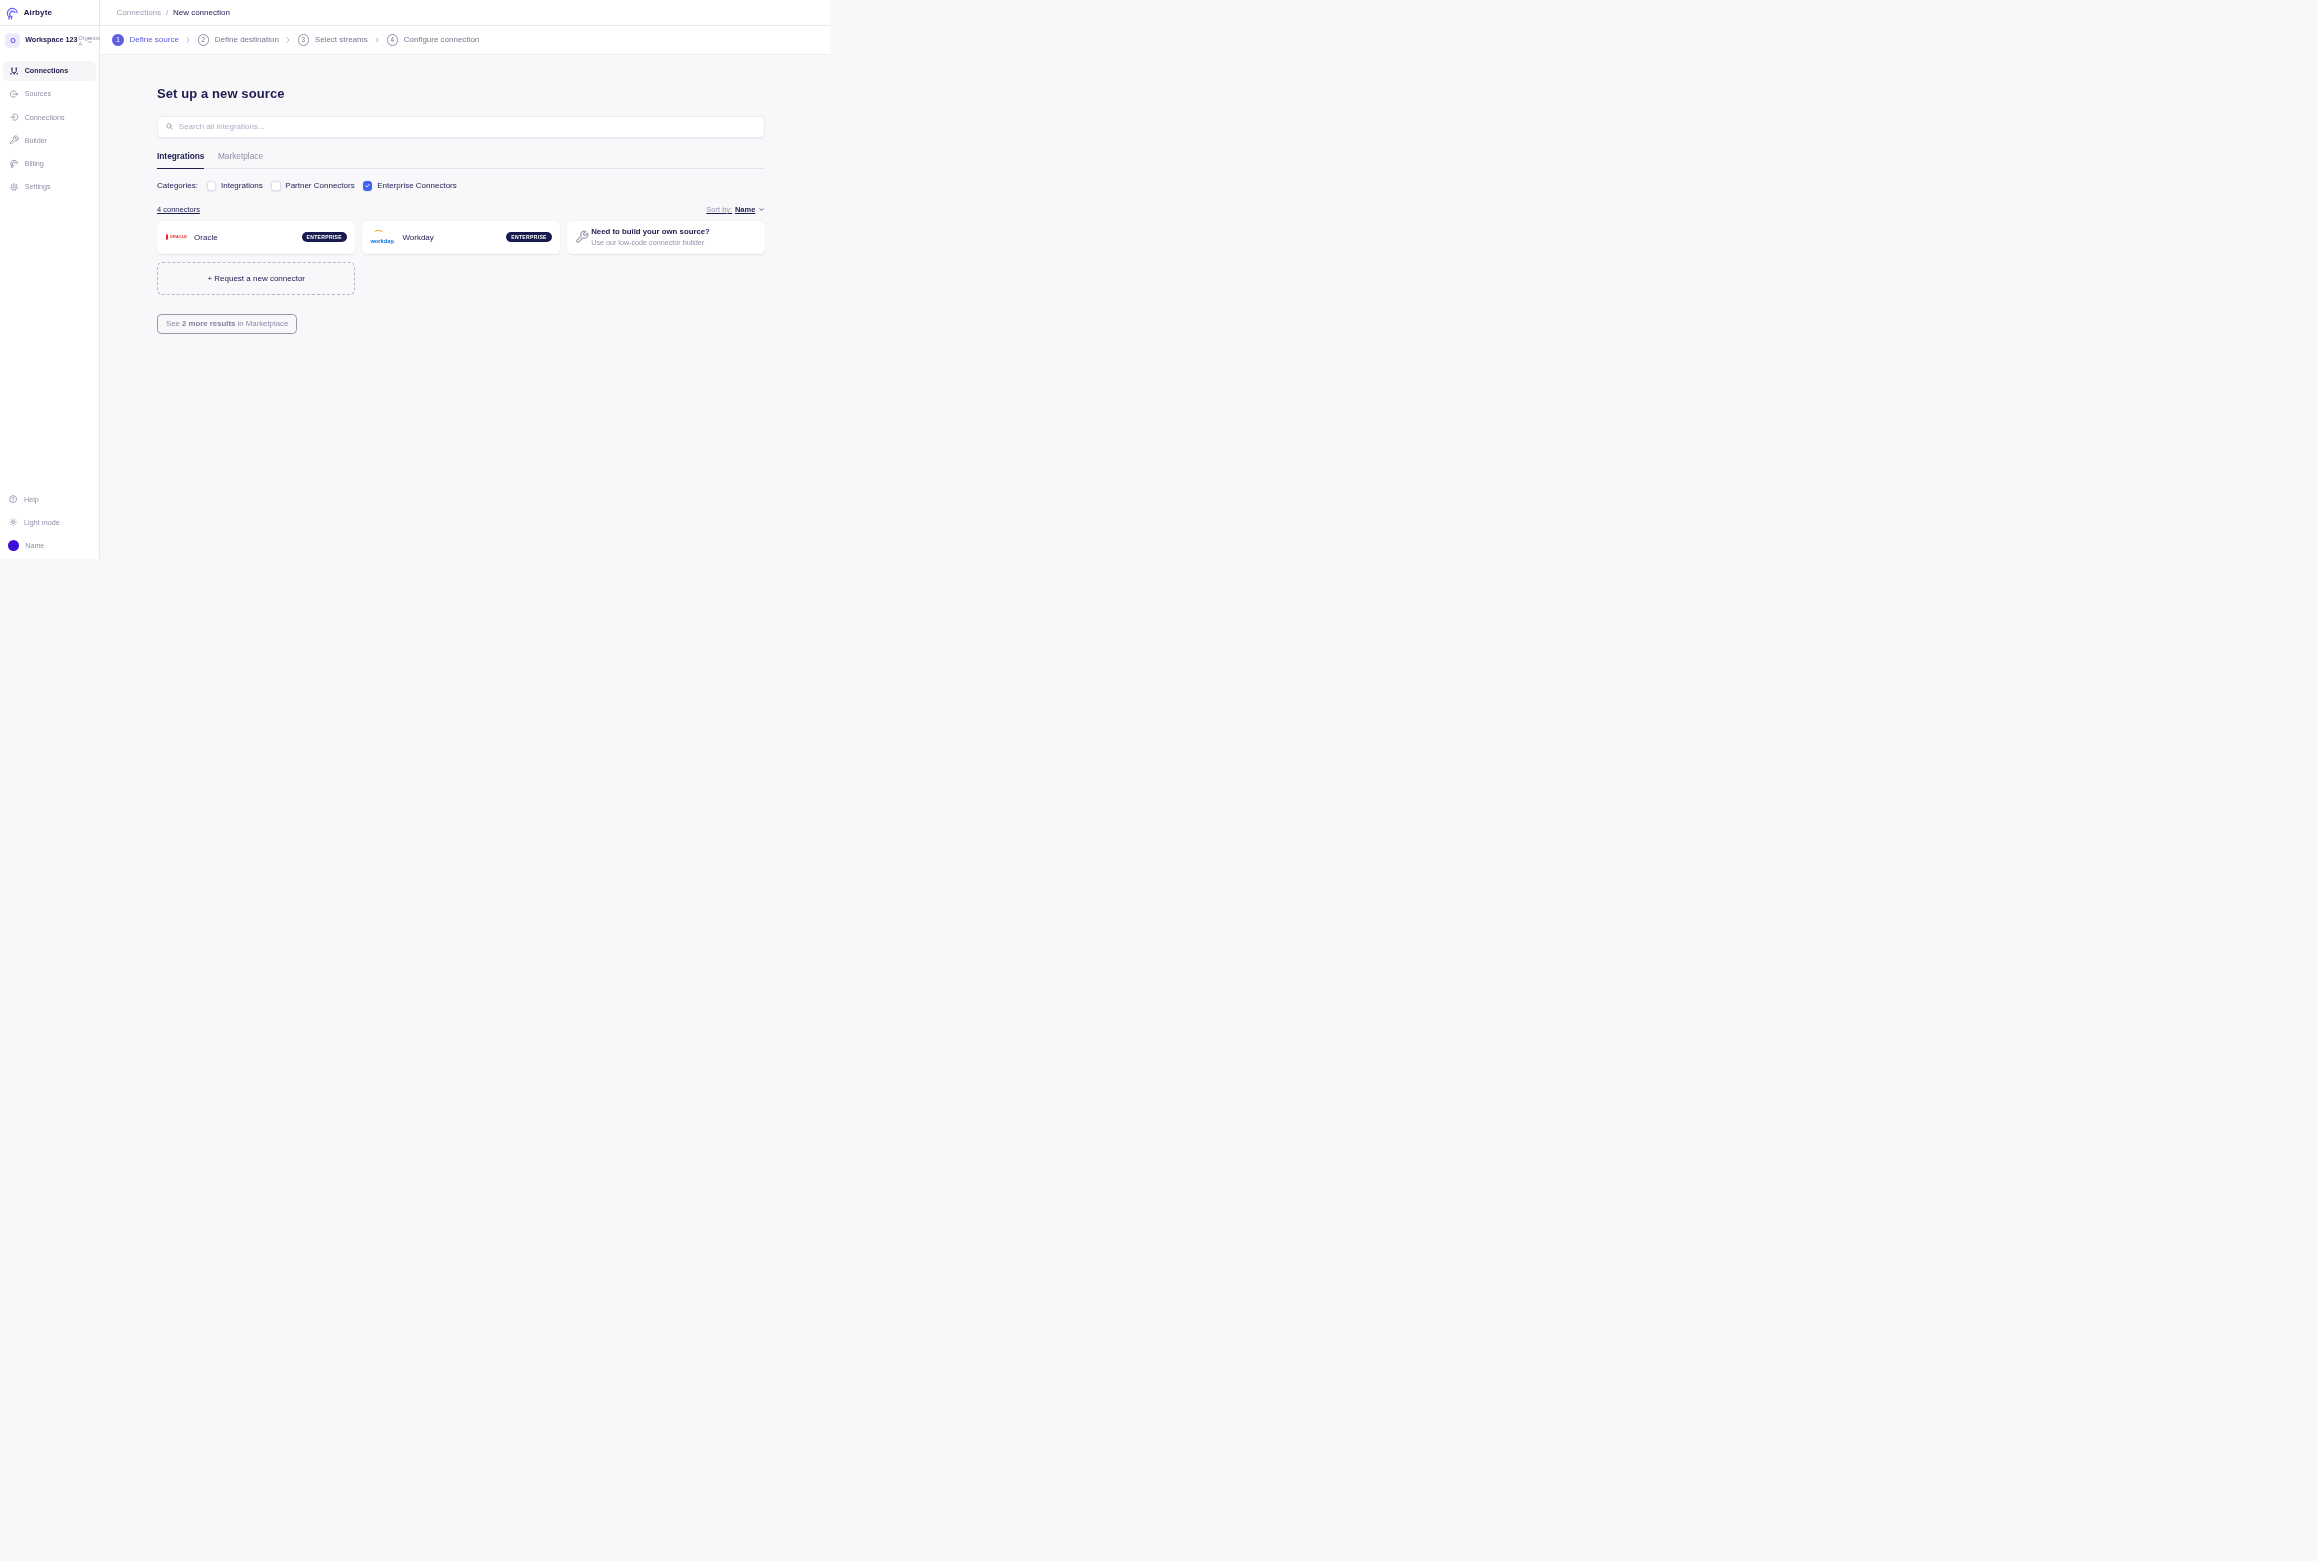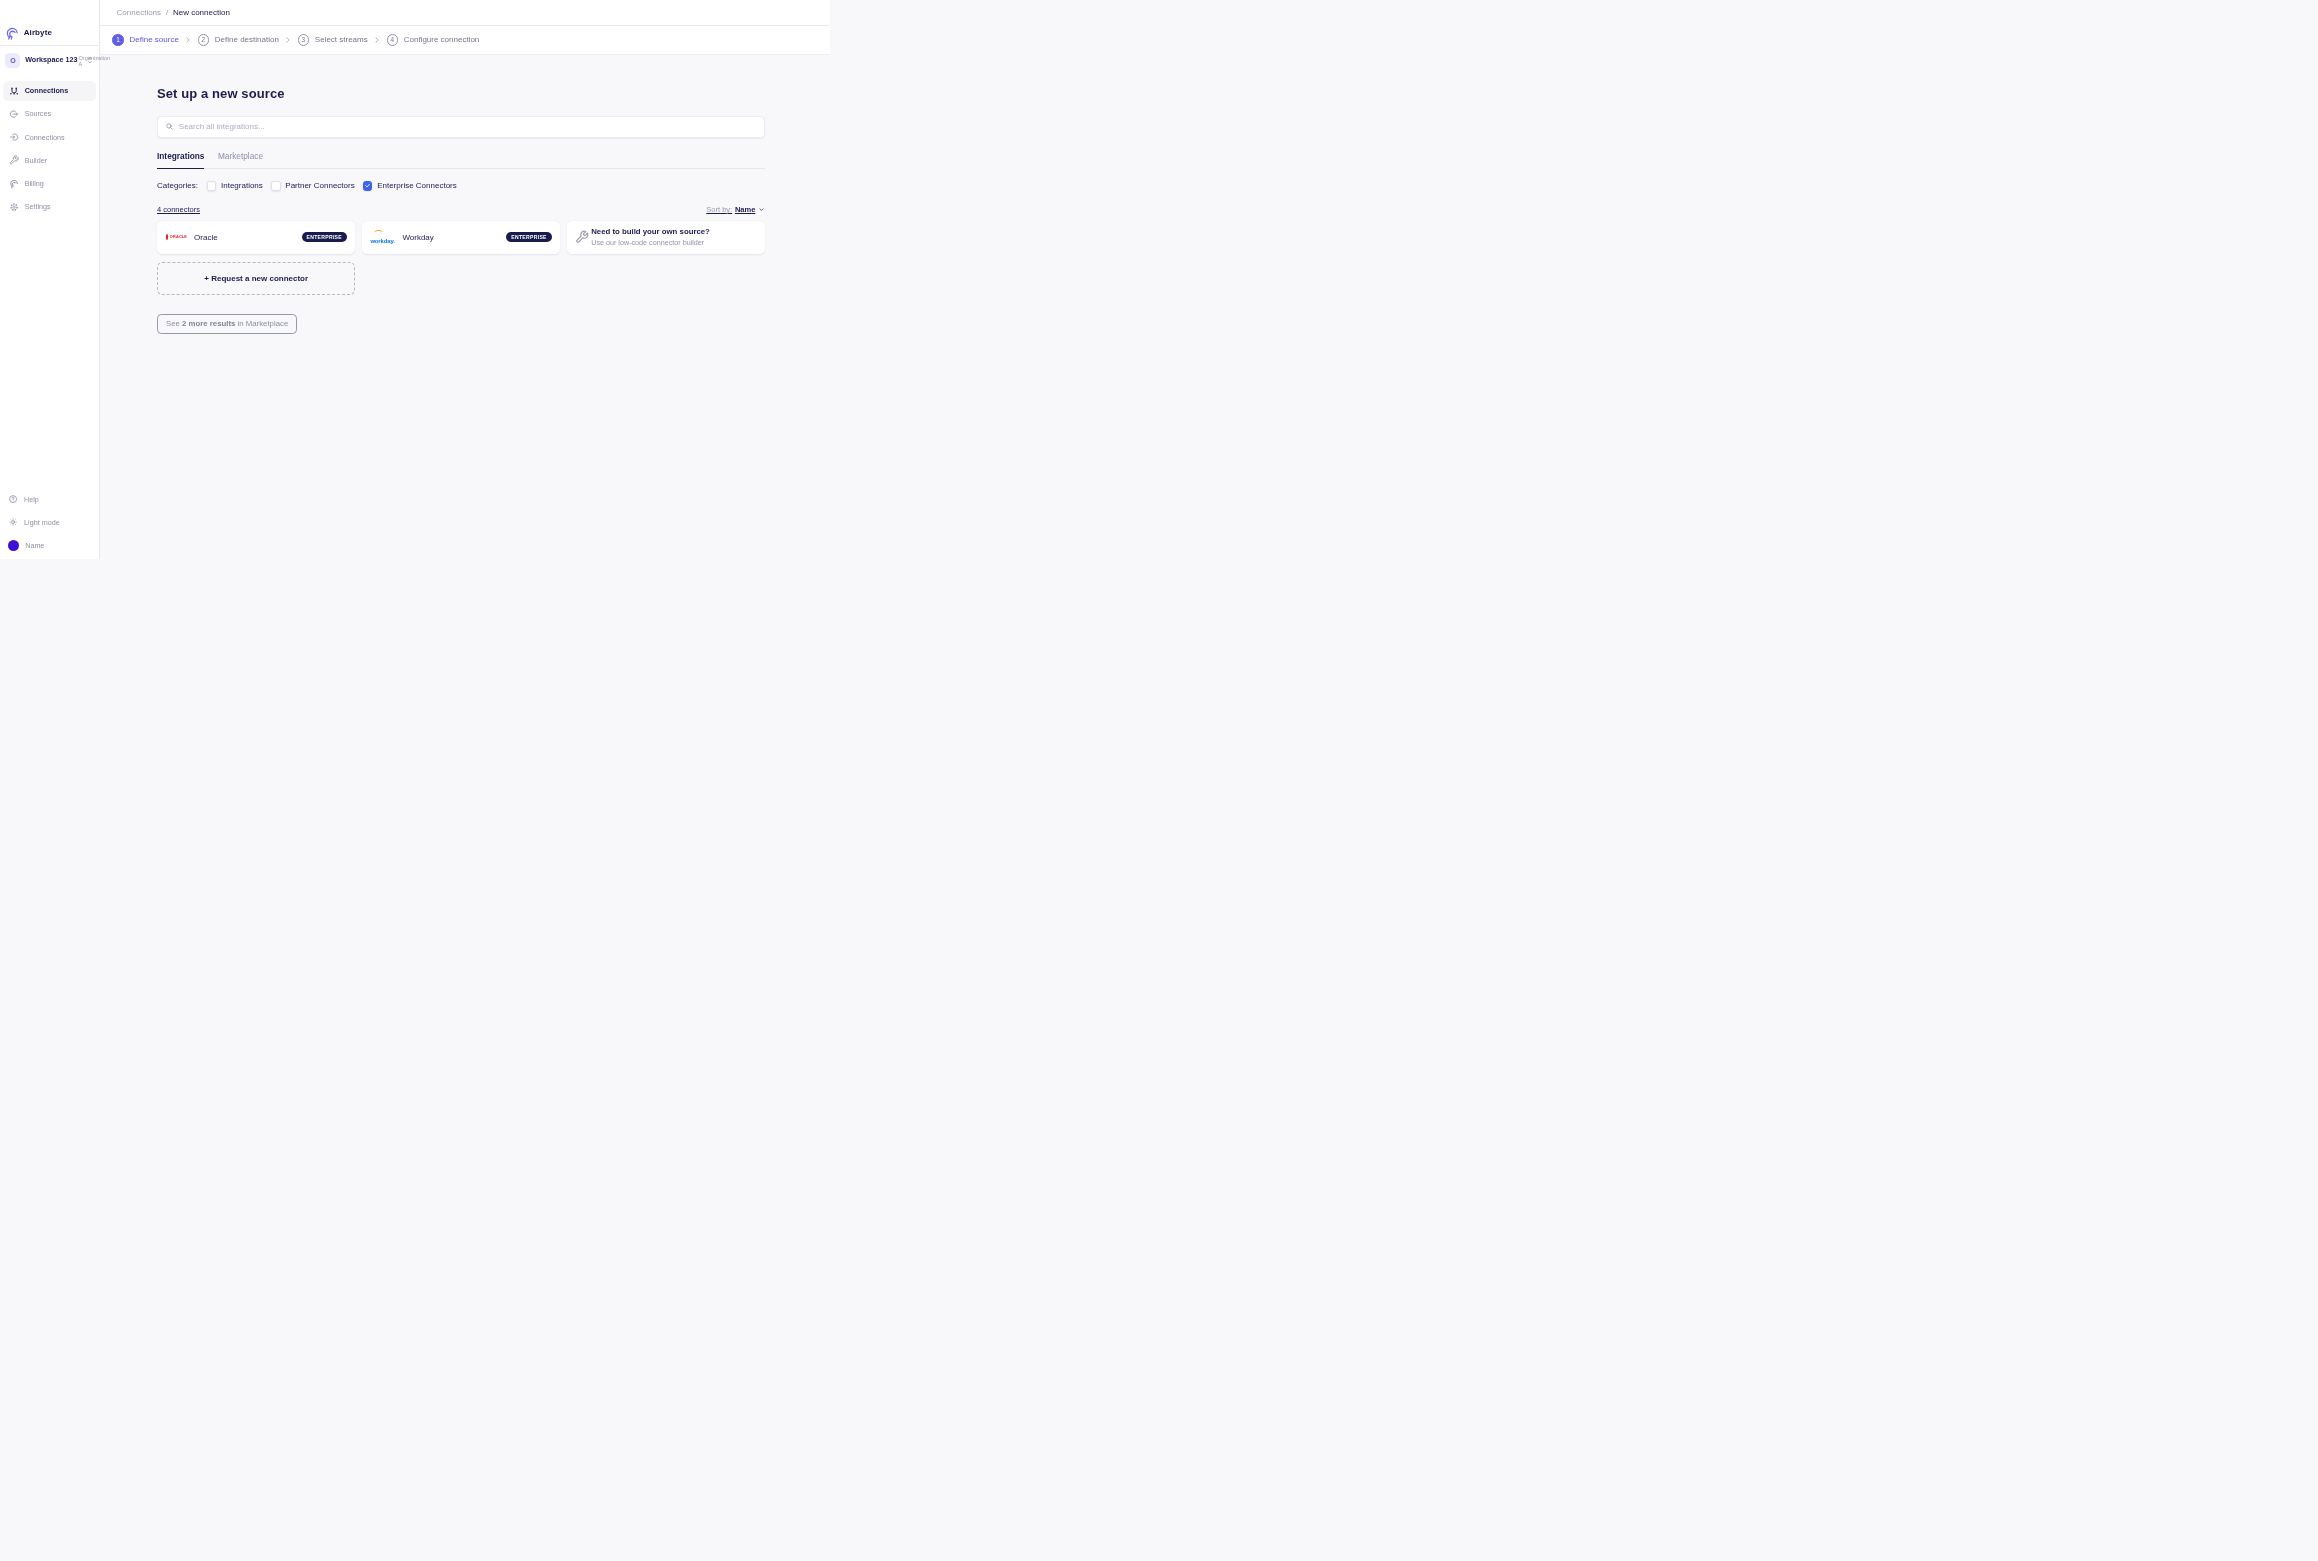--- a/index.html
+++ b/index.html
@@ -3,21 +3,21 @@
 <meta charset="utf-8">
 <style>
   * { margin:0; padding:0; box-sizing:border-box; }
   html,body { width:830px; height:559px; }
   body { font-family:"Liberation Sans", sans-serif; background:#f8f8fa; color:#1d1c4f; }
 
   .app { display:flex; width:830px; height:559px; overflow:hidden; background:#f8f8fa; }
 
   
   .sidebar { width:100px; min-width:100px; background:#fff; border-right:0.5px solid #e7e8ee; display:flex; flex-direction:column; }
-  .logo-row { height:26px; min-height:26px; display:flex; align-items:center; gap:3.8px; padding:0 5.4px; border-bottom:0.5px solid #e7e8ee;margin-top:20px; }
+  .logo-row { height:26px; min-height:26px; display:flex; align-items:center; gap:3.8px; padding:0 5.4px; border-bottom:0.5px solid #e7e8ee; }
   .logo-text { font-size:8px; font-weight:800; color:#171747; letter-spacing:0.1px; }
   .workspace-row { display:flex; align-items:center; padding:7px 5.4px 6.4px 5.4px; cursor:pointer; }
   .ws-badge { width:15px; height:15px; min-width:15px; border-radius:4.3px; background:#ecebfb; color:#5a55e0; font-weight:700; font-size:7px; display:flex; align-items:center; justify-content:center; }
   .ws-meta { margin-left:4.8px; display:flex; flex-direction:row; gap:1.1px; min-width:0; }
   .ws-name { font-size:7.2px; font-weight:700; color:#1d1c4f; white-space:nowrap; }
   .ws-org { font-size:5.6px; color:#9699ae; }
   .ws-caret { margin-left:auto; color:#8d90a6; display:flex; }
 
   .nav { margin-top:6.4px; display:flex; flex-direction:column; gap:3.2px; padding:0 2.7px; }
   .nav-item { height:20px; display:flex; align-items:center; gap:5.9px; padding:0 5.9px; border-radius:5.4px; color:#8d90a6; font-size:7.2px; cursor:pointer; }
@@ -81,21 +81,21 @@
   .workday-logo { position:relative; width:25px; min-width:25px; height:15px; }
   .workday-arc { position:absolute; top:0; left:2.7px; width:10.7px; height:8px; border:1.6px solid transparent; border-top-color:#f5a21d; border-radius:50%; }
   .workday-text { position:absolute; bottom:0.5px; left:0; font-size:5.9px; font-weight:600; color:#0e76e0; letter-spacing:-0.1px; }
 
   .builder-card { gap:2px; }
   .builder-ic { display:flex; color:#9a9cb0; }
   .builder-copy { display:flex; flex-direction:column; gap:1.6px; }
   .builder-title { font-size:7.8px; font-weight:700; color:#1d1c4f; }
   .builder-sub { font-size:7.2px; color:#9093a9; }
 
-  .request-box { height:33px; border:1.1px dashed #b6b8c7; border-radius:5.4px; display:flex; align-items:center; justify-content:center; font-size:8px; font-weight:700; color:#1d1c4f; cursor:pointer; background:transparent; }
+  .request-box { height:33px; border:1.1px dashed #b6b8c7; border-radius:5.4px; display:flex; align-items:center; justify-content:center; font-size:8px; font-weight:400; color:#1d1c4f; cursor:pointer; background:transparent; }
 
   .see-more-wrap { margin-top:19px; }
   .see-more { display:inline-block; border:0.8px solid #979aad; border-radius:4.3px; padding:4.3px 8px; font-size:7.8px; color:#8c8ea4; background:transparent; cursor:pointer; font-family:inherit; }
   .see-more .bold { font-weight:700; color:#82849b; }
 
   svg { display:block; }
 </style>
 </head>
 <body>
 

